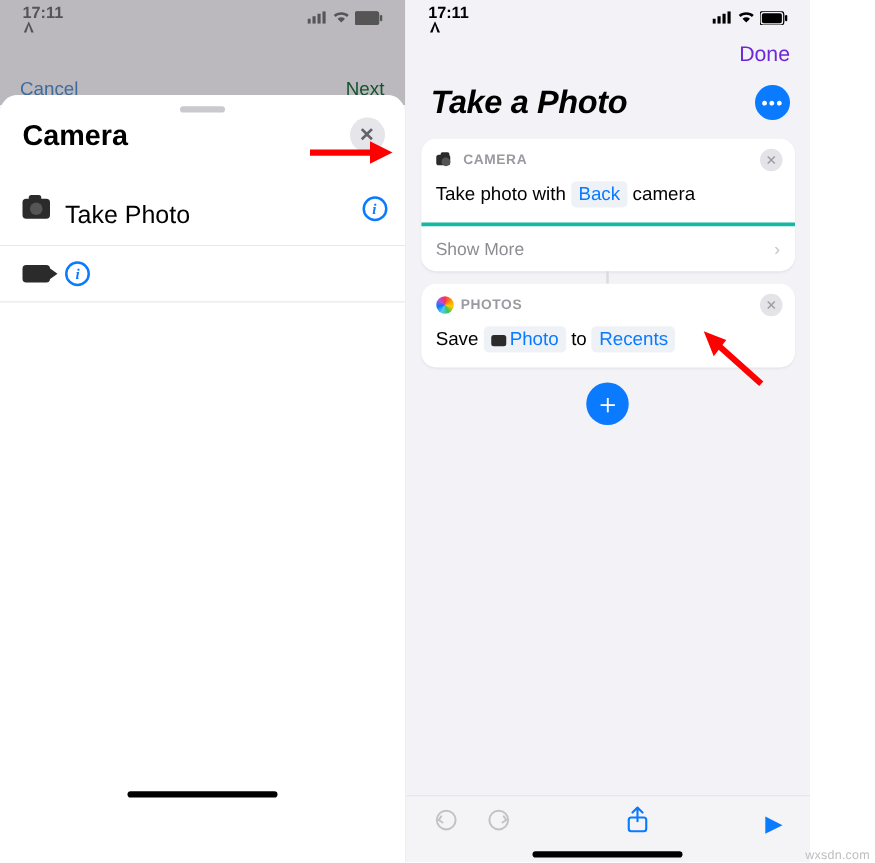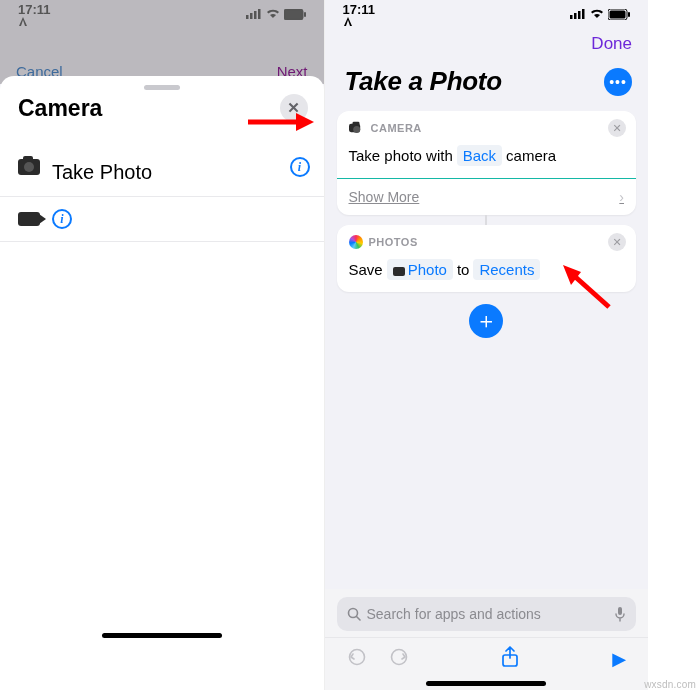--- a/index.html
+++ b/index.html
@@ -47,21 +47,21 @@
   }
   .greytop .cancel {
     position: absolute;
     left: 16px; bottom: 4px;
     color: #3e6b9c;
     font-size: 15px;
   }
   .greytop .next {
     position: absolute;
     right: 16px; bottom: 4px;
-    color: #701a75;
+    color: #14532d;
     font-size: 15px;
   }
   .greytop .grabber {
     position: absolute;
     left: 50%; bottom: -6px;
     transform: translateX(-50%);
     width: 36px; height: 5px;
     border-radius: 3px;
     background: #c9c9ce;
     z-index: 2;
@@ -254,27 +254,26 @@
   }
   .token .mini-cam {
     display: inline-block;
     width: 12px; height: 9px;
     background: #2b2b2b;
     border-radius: 2px;
     vertical-align: middle;
     margin-right: 3px;
   }
   .show-more {
-    border-top: 1px solid #14b8a6;
+    border-top: 3px solid #14b8a6;
     padding: 10px 12px;
     display: flex;
     align-items: center;
     color: #8c8c91;
     font-size: 14px;
-    text-decoration: underline;
   }
   .show-more .chev { margin-left: auto; color: #c3c3c8; }
   .connector {
     width: 2px; height: 10px;
     background: #dcdce0;
     margin: -12px auto 0 auto;
   }
   .photos-ico {
     width: 14px; height: 14px;
     border-radius: 50%;
@@ -481,31 +480,20 @@
         </div>
       </div>
 
       <svg class="arrow" style="left:232px; top:152px;" width="60" height="50">
         <line x1="52" y1="44" x2="14" y2="10" stroke="#ff0000" stroke-width="5"></line>
         <polygon points="6,2 24,9 14,22" fill="#ff0000"></polygon>
       </svg>
     </div>
 
     <div class="bottom">
-      <div class="search">
-        <svg width="14" height="14" viewBox="0 0 14 14">
-            <circle cx="6" cy="6" r="4.5" fill="none" stroke="#8b8b90" stroke-width="1.6"></circle>
-            <line x1="9.5" y1="9.5" x2="13" y2="13" stroke="#8b8b90" stroke-width="1.6" stroke-linecap="round"></line>
-          </svg>
-        <span>Search for apps and actions</span>
-        <svg class="mic" width="12" height="16" viewBox="0 0 12 16">
-            <rect x="4" y="1" width="4" height="8" rx="2" fill="#8b8b90"></rect>
-            <path d="M2 8 a4 4 0 0 0 8 0 M6 12 v3" stroke="#8b8b90" stroke-width="1.4" fill="none" stroke-linecap="round"></path>
-          </svg>
-      </div>
       <div class="toolbar">
         <div class="tb-left">
           <span>
             <svg width="20" height="18" viewBox="0 0 20 18">
                 <circle cx="10" cy="9" r="7.5" fill="none" stroke="#c2c2c7" stroke-width="1.6"></circle>
                 <path d="M6 6 l-2 3 3 2" fill="none" stroke="#c2c2c7" stroke-width="1.6" stroke-linecap="round" stroke-linejoin="round"></path>
               </svg>
           </span>
           <span>
             <svg width="20" height="18" viewBox="0 0 20 18">

